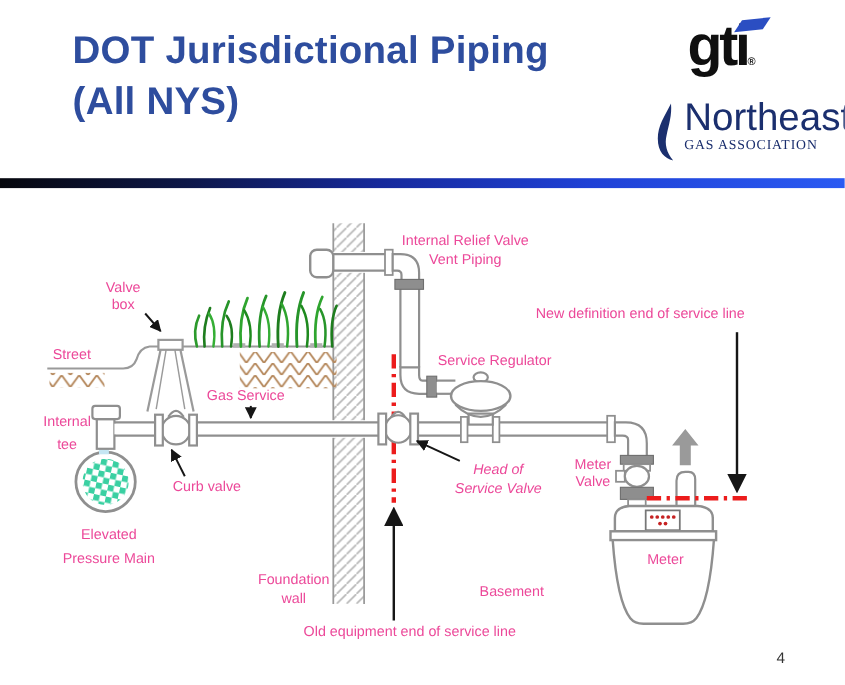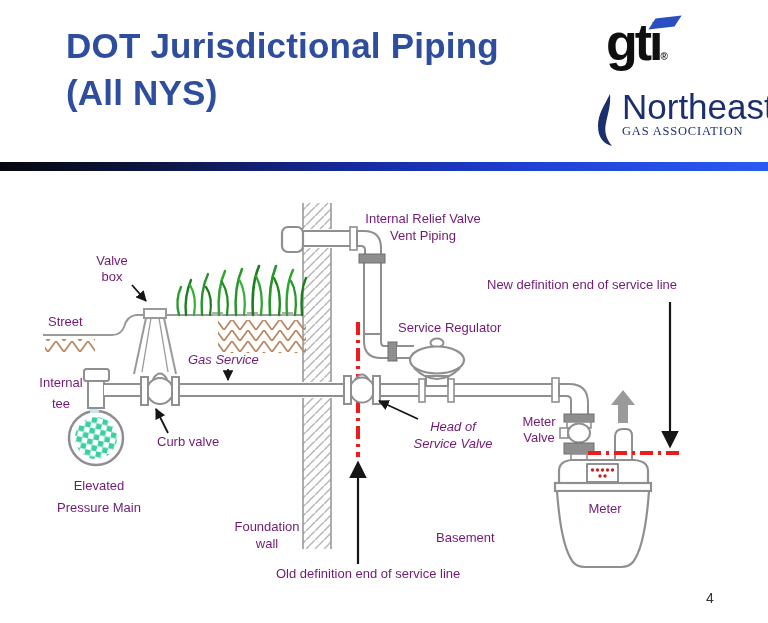--- a/index.html
+++ b/index.html
@@ -1,28 +1,28 @@
 <!DOCTYPE html>
 <html><head>
 <meta charset="utf-8">
 <style>
   html,body{margin:0;padding:0;}
   body{width:768px;height:623px;background:#ffffff;font-family:"Liberation Sans",sans-serif;position:relative;overflow:hidden;}
   .slide{position:absolute;inset:0;}
   .title{position:absolute;left:66px;top:22px;font-size:35px;font-weight:700;color:#2e4d9e;line-height:47px;letter-spacing:.2px;white-space:pre-line;}
   .bar{position:absolute;left:0;top:162px;width:768px;height:9px;background:linear-gradient(90deg,#06070d 0%,#0d1748 22%,#16299b 45%,#1f41d6 70%,#2a5af2 100%);}
-  .gti{position:absolute;left:606px;top:14px;font-size:52px;font-weight:700;color:#0f0f0f;letter-spacing:-3px;line-height:56px;}
+  .gti{position:absolute;left:625px;top:14px;font-size:52px;font-weight:700;color:#0f0f0f;letter-spacing:-3px;line-height:56px;}
   .gti .reg{font-size:10px;letter-spacing:0;color:#222;}
   .gti-mark{position:absolute;left:47px;top:3px;width:24px;height:11px;background:#2b4ec2;transform:skewX(-38deg) rotate(-7deg);}
   .nga{position:absolute;left:595px;top:91px;width:172px;color:#1b2f6e;}
   .nga-flame{position:absolute;left:0;top:2px;}
   .nga-text{position:absolute;left:27px;top:0;}
   .nga-name{font-family:Liberation Sans, sans-serif;font-size:35px;line-height:32px;color:#1b2f6e;}
   .nga-sub{font-family:"Liberation Serif",serif;font-size:12.5px;letter-spacing:.8px;color:#1b2f6e;margin-top:1px;}
-  .lbl{position:absolute;font-size:13px;color:#701a75;white-space:pre-line;line-height:16px;}
+  .lbl{position:absolute;font-size:13px;color:#ec4899;white-space:pre-line;line-height:16px;}
   .ctr{text-align:center;}
   .pgnum{position:absolute;left:706px;top:590px;font-size:14px;color:#333;}
   svg.diagram{position:absolute;left:0;top:0;}
 </style>
 </head>
 <body>
 
 <div class="slide">
 
   <div class="title">DOT Jurisdictional Piping
@@ -215,32 +215,32 @@
     <line x1="670" y1="302" x2="670" y2="445" stroke="#161616" stroke-width="2.2" marker-end="url(#arrBig)"></line>
 
     <polygon points="623,390 611,405 618,405 618,423 628,423 628,405 635,405" fill="#9a9a9a"></polygon>
   </svg>
 
   <div class="lbl ctr" style="left:82px;top:253px;width:60px;">Valve
 box</div>
   <div class="lbl" style="left:48px;top:314px;">Street</div>
   <div class="lbl ctr" style="left:26px;top:372px;width:70px;line-height:21px;">Internal
 tee</div>
-  <div class="lbl" style="left:188px;top:352px;font-style:italic;">Gas Service</div>
+  <div class="lbl" style="left:188px;top:352px;">Gas Service</div>
   <div class="lbl" style="left:157px;top:434px;">Curb valve</div>
   <div class="lbl ctr" style="left:34px;top:475px;width:130px;line-height:22px;">Elevated
 Pressure Main</div>
   <div class="lbl ctr" style="left:348px;top:210px;width:150px;line-height:17px;">Internal Relief Valve
 Vent Piping</div>
   <div class="lbl" style="left:398px;top:320px;">Service Regulator</div>
   <div class="lbl" style="left:487px;top:277px;">New definition end of service line</div>
   <div class="lbl ctr" style="left:403px;top:418px;width:100px;line-height:17px;font-style:italic;">Head of
 Service Valve</div>
   <div class="lbl ctr" style="left:511px;top:414px;width:56px;">Meter
 Valve</div>
   <div class="lbl ctr" style="left:575px;top:501px;width:60px;">Meter</div>
   <div class="lbl" style="left:411px;top:530px;margin-left:25px;">Basement</div>
   <div class="lbl ctr" style="left:227px;top:518px;width:80px;line-height:17px;">Foundation
 wall</div>
-  <div class="lbl" style="left:276px;top:566px;">Old definition end of service line</div>
+  <div class="lbl" style="left:276px;top:566px;">Old equipment end of service line</div>
 
   <div class="pgnum">4</div>
 </div>
 
 </body></html>

